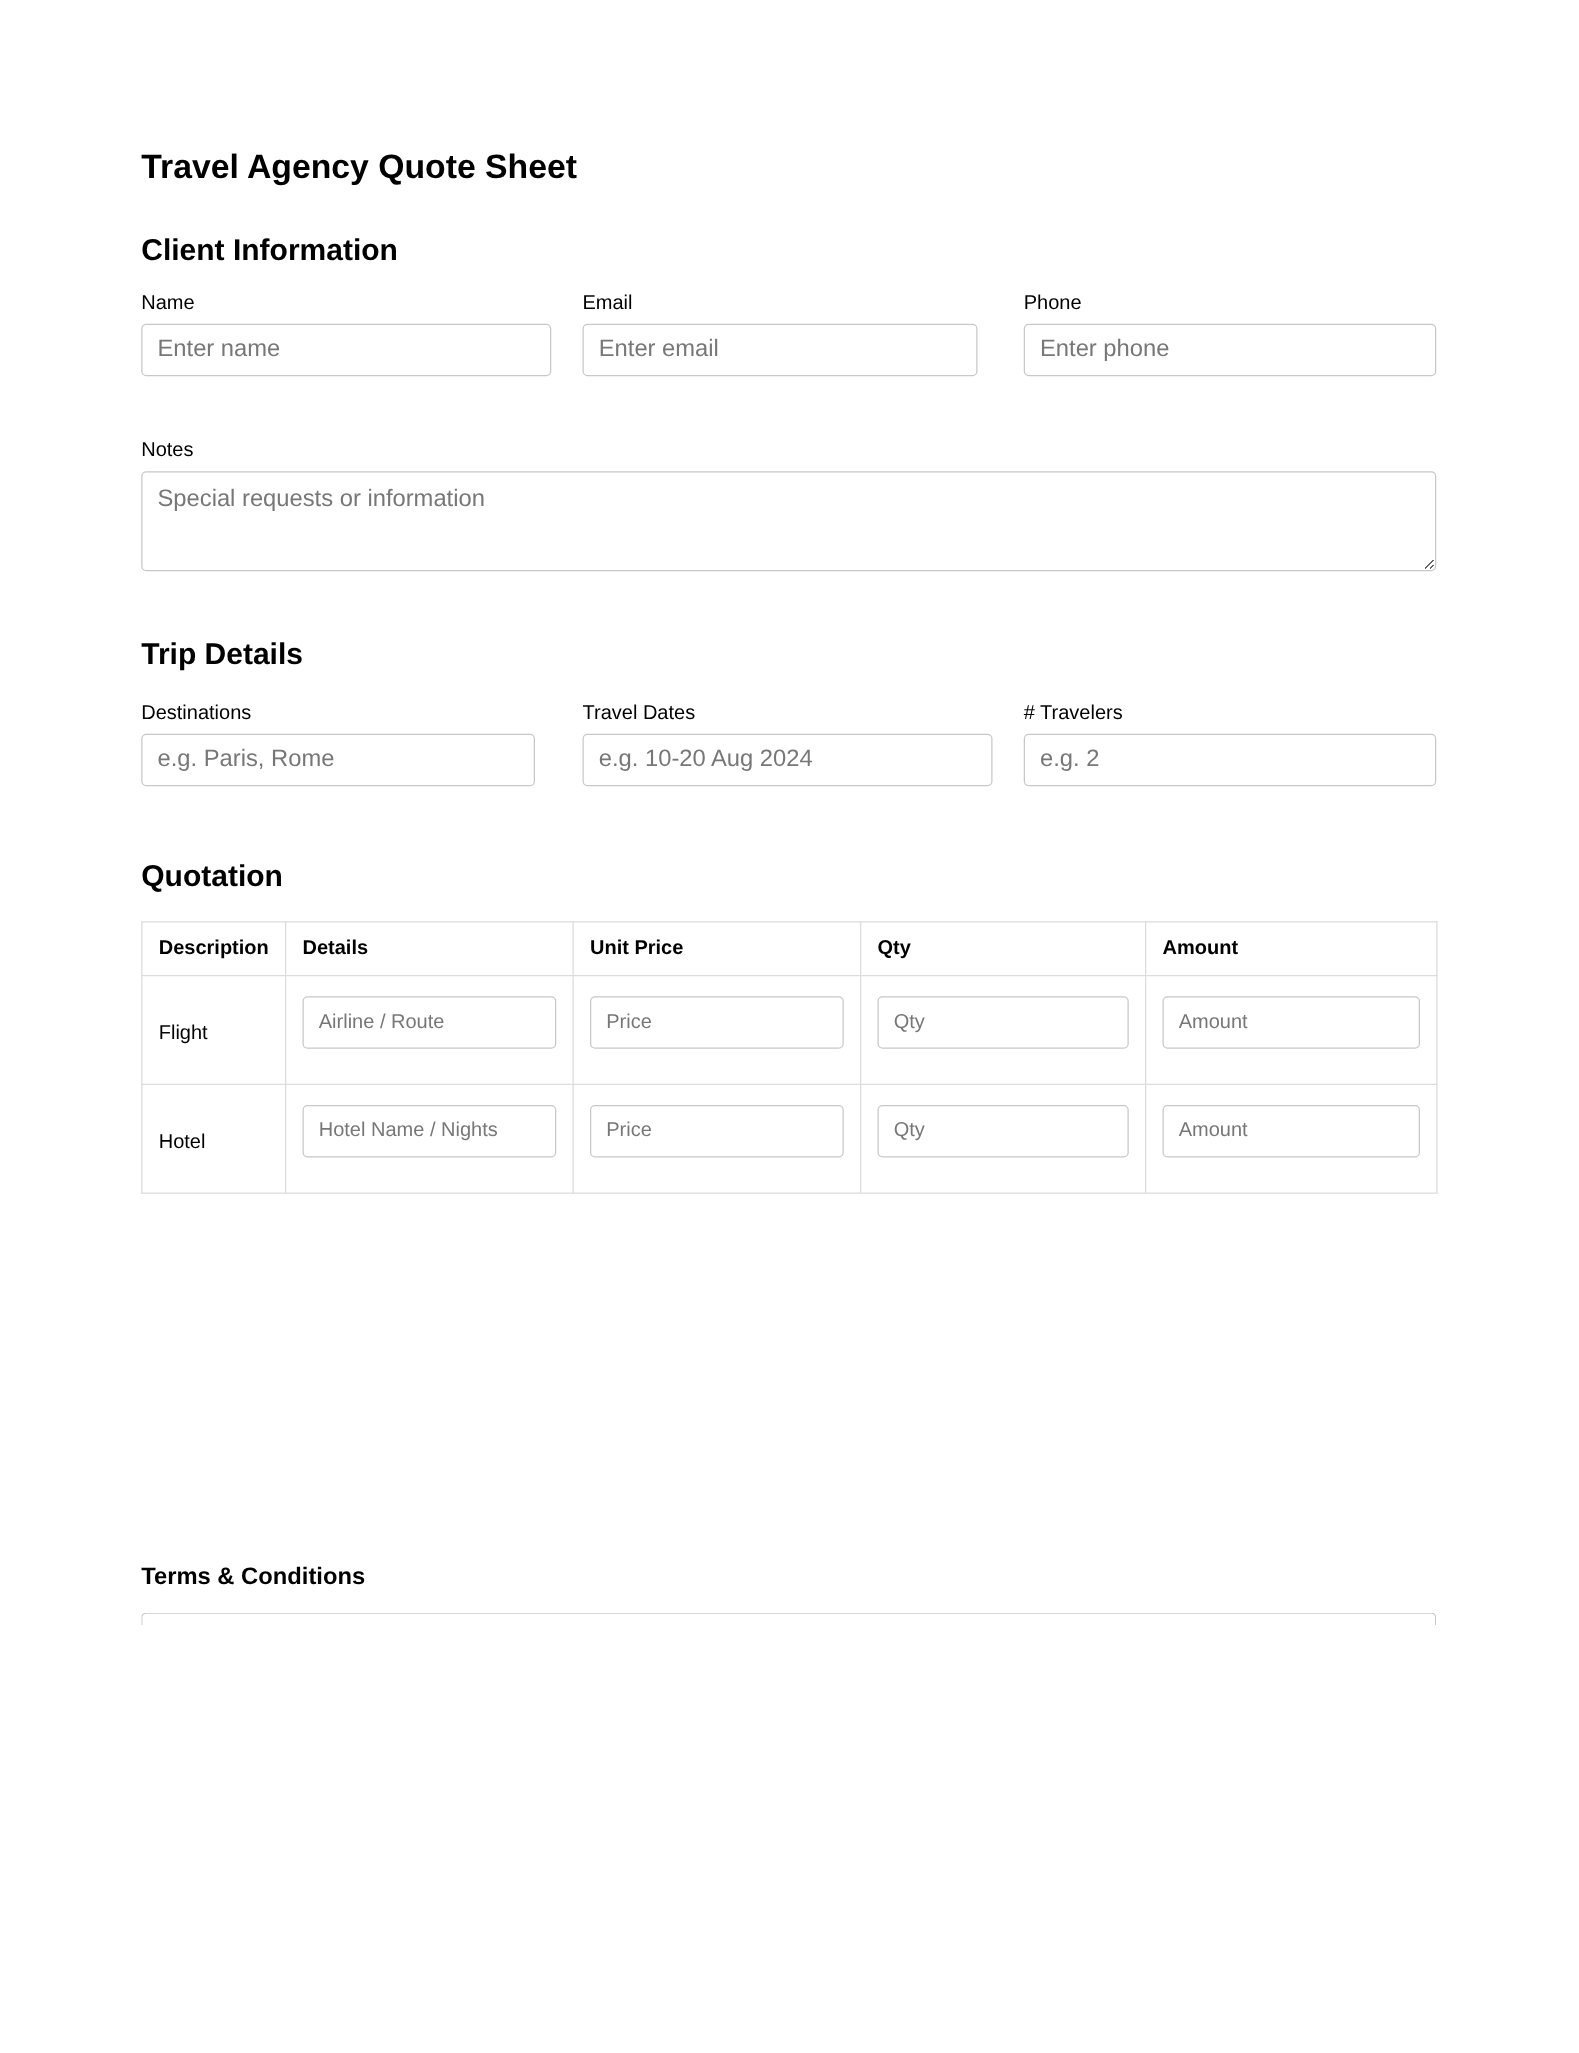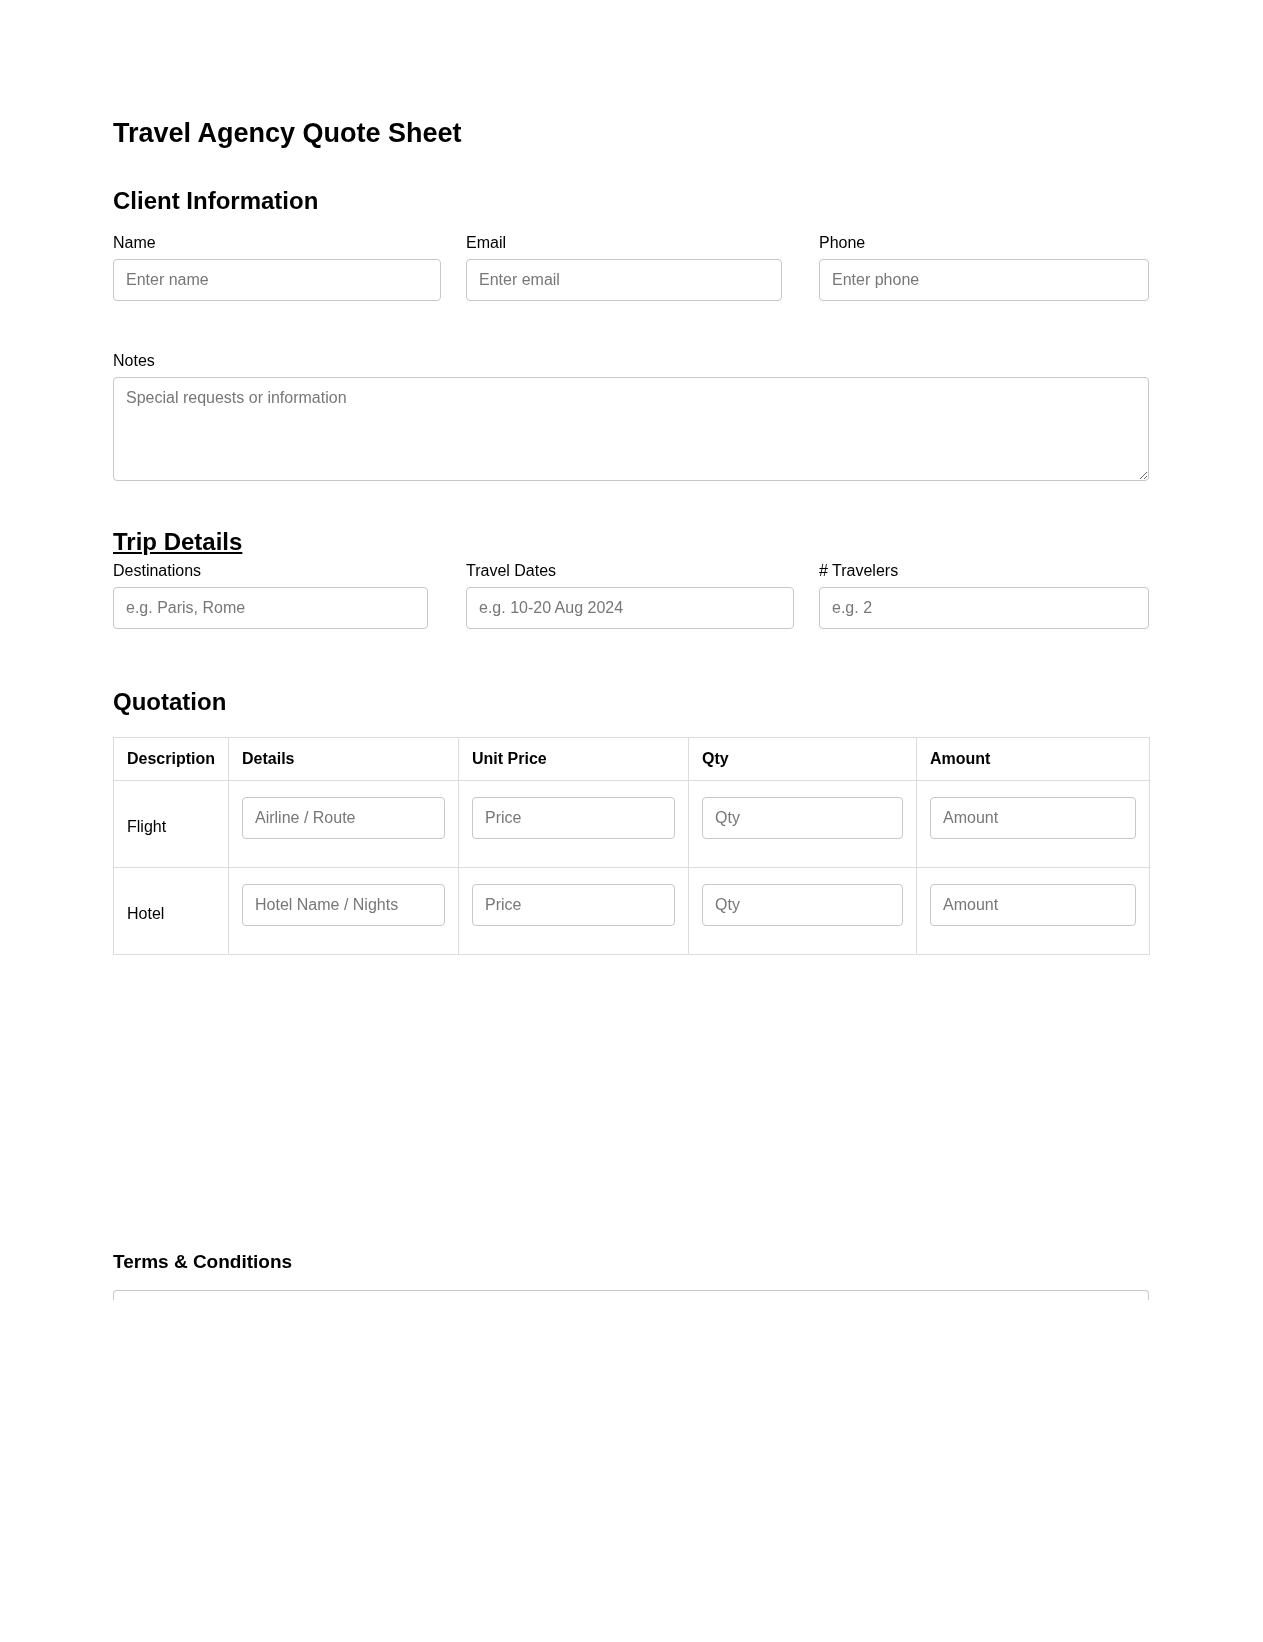--- a/index.html
+++ b/index.html
@@ -8,24 +8,24 @@
     width: 1263px; height: 1642px; overflow: hidden;
     font-family: "Liberation Sans", sans-serif; color: #000;
   }
   .page { position: absolute; left: 113px; top: 0; width: 1036px; }
   h1 { position: absolute; top: 118px; left: 0; margin: 0; font-size: 27px; font-weight: bold; white-space: nowrap; }
   h2 { margin: 0; font-size: 24px; font-weight: bold; position: absolute; left: 0; white-space: nowrap; }
   h3 { margin: 0; font-size: 19px; font-weight: bold; position: absolute; left: 0; white-space: nowrap; }
   .label { position: absolute; font-size: 16px; white-space: nowrap; }
   .inp {
     position: absolute; height: 42px; border: 1px solid #c8c8c8; border-radius: 4px;
-    background: #fff; padding: 0 12px; font-family: "Liberation Sans", sans-serif; font-size: 16px; color: #000;
+    background: #fff; padding: 0 12px; font-family: "Liberation Sans", sans-serif; font-size: 19px; color: #000;
   }
   .inp::placeholder { color: #777; }
-  textarea.inp { padding: 11px 12px; resize: vertical; height: 104px; }
+  textarea.inp { padding: 11px 12px; resize: vertical; height: 80px; }
   table.quote {
     position: absolute; left: 0; top: 737px; width: 1036px; border-collapse: collapse;
     font-size: 16px; table-layout: fixed;
   }
   table.quote th, table.quote td { border: 1px solid #dcdcdc; padding: 0 13px; vertical-align: middle; }
   table.quote th { height: 43px; text-align: left; font-weight: bold; }
   table.quote td { height: 87px; }
   table.quote td .cellinp {
     position: relative; display: block; width: 100%; height: 42px; border: 1px solid #c8c8c8; border-radius: 4px;
     padding: 0 12px; font-family: "Liberation Sans", sans-serif; font-size: 16px; margin-top: -12px;
@@ -54,21 +54,21 @@
 
   <div class="label" style="left:353px;top:234px;">Email</div>
   <input class="inp" style="left: 353px; top: 259px; width: 316px;" placeholder="Enter email">
 
   <div class="label" style="left:706px;top:234px;">Phone</div>
   <input class="inp" style="left: 706px; top: 259px; width: 330px;" placeholder="Enter phone">
 
   <div class="label" style="left:0;top:352px;">Notes</div>
   <textarea class="inp" style="left: 0px; top: 377px; width: 1036px;" placeholder="Special requests or information"></textarea>
 
-  <h2 style="top:528px;text-decoration:underline;">Trip Details</h2>
+  <h2 style="top:510px;">Trip Details</h2>
 
   <div class="label" style="left:0;top:562px;">Destinations</div>
   <input class="inp" style="left: 0px; top: 587px; width: 315px;" placeholder="e.g. Paris, Rome">
 
   <div class="label" style="left:353px;top:562px;">Travel Dates</div>
   <input class="inp" style="left: 353px; top: 587px; width: 328px;" placeholder="e.g. 10-20 Aug 2024">
 
   <div class="label" style="left:706px;top:562px;"># Travelers</div>
   <input class="inp" style="left: 706px; top: 587px; width: 330px;" placeholder="e.g. 2">
 

